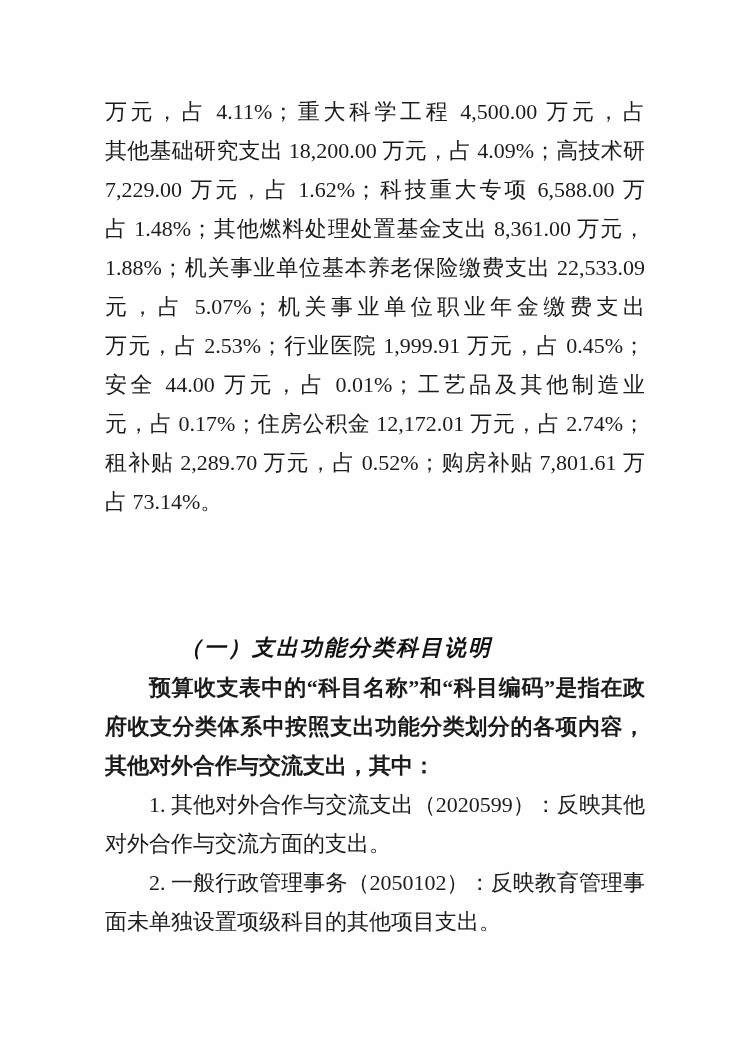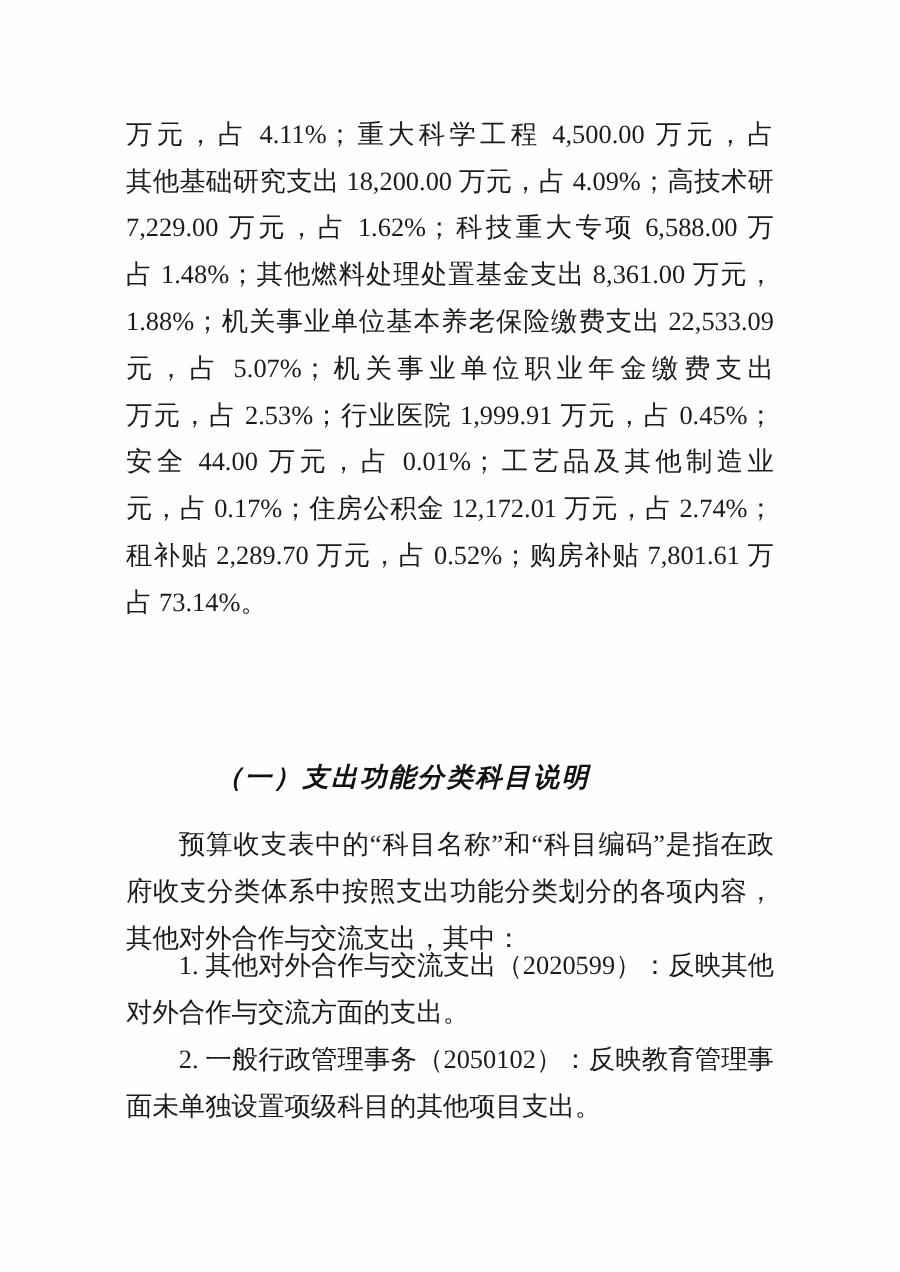--- a/index.html
+++ b/index.html
@@ -49,21 +49,21 @@
     margin: 16px;
     font-family: "Liberation Serif", "DejaVu Serif", serif;
     font-weight: 700;
     font-style: italic;
     font-size: 22px;
     line-height: 39px;
     letter-spacing: 2px;
     color: #111;
   }
   #block-a { top: 92px; }
-  #block-b { top: 684px; }
+  #block-b { top: 668px; font-weight: bold; }
   #block-c { top: 785px; }
   #block-d { top: 863px; }
 </style>
 </head>
 <body>
 
 <div class="page">
 
   <div class="block" id="block-a">
     <div class="line">万元，占 4.11%；重大科学工程 4,500.00 万元，占 1.01%；</div>

